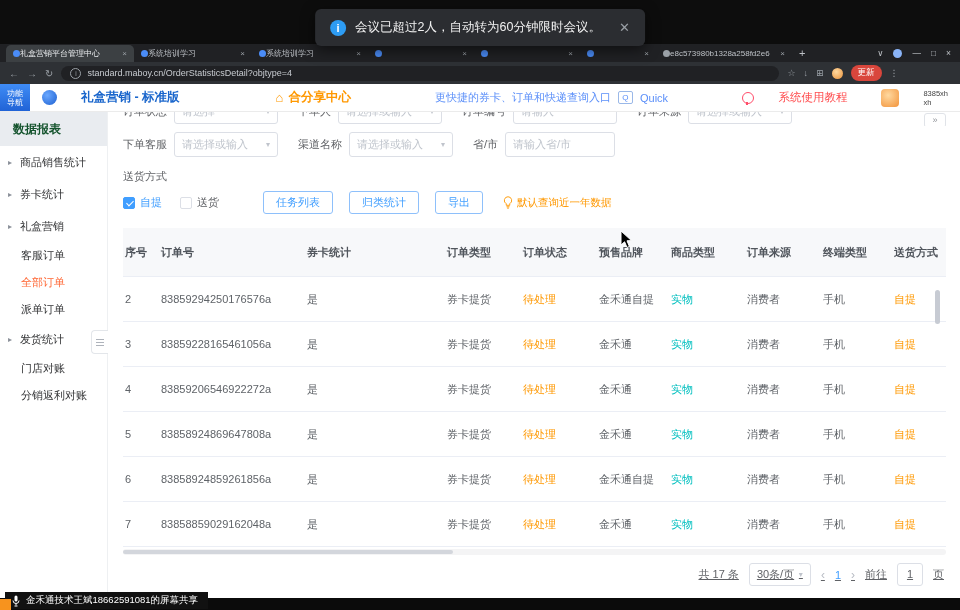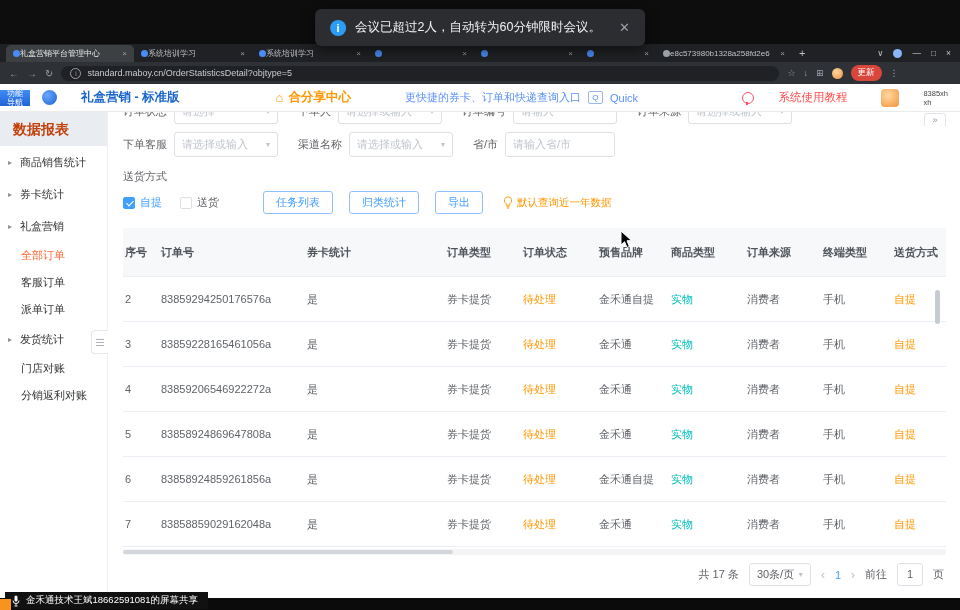--- a/index.html
+++ b/index.html
@@ -33,45 +33,45 @@
         align-items:center;gap:6px;padding:0 9px;}
   .addr-info{width:9px;height:9px;border:1px solid #9aa0a6;border-radius:50%;color:#9aa0a6;
              font-size:6.5px;display:flex;align-items:center;justify-content:center;flex:none;}
   .addr-url{color:#c7cbd0;font-size:9px;white-space:nowrap;overflow:hidden;}
   .url-ics{display:flex;align-items:center;gap:8px;color:#9aa0a6;font-size:9px;}
   .avatar-mini{width:11px;height:11px;border-radius:50%;background:radial-gradient(circle at 40% 35%,#ffd9a0,#e8913a);}
   .update-pill{background:#d9463c;color:#fff;font-size:8.5px;border-radius:8px;padding:2px 7px;white-space:nowrap;}
   
   .app{height:514px;background:#fff;display:flex;flex-direction:column;}
   .app-header{height:27px;display:flex;align-items:center;border-bottom:1px solid #ebebeb;flex:none;}
-  .nav-toggle{width:30px;height:16px;background:linear-gradient(180deg,#3f8cf6,#2063d6);color:#fff;
+  .nav-toggle{width:30px;height:27px;background:linear-gradient(180deg,#3f8cf6,#2063d6);color:#fff;
               font-size:8px;line-height:9px;display:flex;flex-direction:column;align-items:center;
               justify-content:center;flex:none;}
   .logo-ic{width:15px;height:15px;border-radius:50%;margin-left:12px;flex:none;
            background:radial-gradient(circle at 35% 35%,#6aa8ff,#1c5fd0);}
   .logo-text{color:#1a66cc;font-weight:bold;font-size:12.5px;margin-left:24px;white-space:nowrap;text-align:right;}
   .share-group{display:flex;align-items:center;gap:5px;margin-left:96px;}
   .share-ic{color:#ff9800;font-size:13px;line-height:13px;}
   .share-text{color:#ff9800;font-weight:bold;font-size:12.5px;white-space:nowrap;font-family:Liberation Mono, monospace;}
-  .quick-group{display:flex;align-items:center;gap:7px;margin-left:54px;text-align:center;}
+  .quick-group{display:flex;align-items:center;gap:7px;margin-left:84px;text-align:center;}
   .quick-entry{color:#5b8ff9;font-size:11px;white-space:nowrap;}
   .q-badge{min-width:11px;height:11px;border:1px solid #9ab8e8;border-radius:2px;color:#5b8ff9;
            font-size:8px;display:flex;align-items:center;justify-content:center;padding:0 1px;}
   .quick-label{color:#5b8ff9;font-size:11px;}
   .hdr-right{margin-left:auto;display:flex;align-items:center;gap:24px;padding-right:12px;}
   .tut-ic{width:10px;height:10px;border:1.5px solid #ff4d6a;border-radius:50%;position:relative;}
   .tut-ic::after{content:"";position:absolute;left:3px;top:9px;width:2px;height:3px;background:#ff4d6a;}
   .tutorial-text{color:#ff4d4f;font-size:11.5px;white-space:nowrap;margin-right:10px;}
   .user-avatar{width:18px;height:18px;border-radius:4px;flex:none;
                background:radial-gradient(circle at 40% 35%,#ffd9a0,#f2933a);}
   .user-names{display:flex;flex-direction:column;line-height:9px;font-size:7.5px;color:#444;}
   
   .app-body{flex:1;display:flex;min-height:0;}
   .sidebar{width:107px;flex:none;border-right:1px solid #eef0f2;position:relative;background:#fff;}
-  .side-section{height:34px;line-height:34px;background:#e9ecf0;color:#c2410c;font-size:14px;
+  .side-section{height:34px;line-height:34px;background:#e9ecf0;color:#14532d;font-size:12px;
                 font-weight:bold;padding-left:13px;}
   .side-item{height:32px;display:flex;align-items:center;font-size:11px;color:#303133;
              padding-left:8px;gap:4px;}
   .arr{color:#8a8f99;font-size:8px;width:8px;flex:none;}
   .side-sub{height:27px;display:flex;align-items:center;font-size:11px;color:#303133;padding-left:21px;}
   .side-sub.active{color:#ff6633;}
   .collapse-handle{position:absolute;right:-1px;top:218px;width:16px;height:22px;background:#fff;
                    border:1px solid #e3e6ea;border-right:none;border-radius:4px 0 0 4px;
                    display:flex;flex-direction:column;justify-content:center;gap:2px;align-items:center;}
   .collapse-handle i{display:block;width:8px;height:1px;background:#aeb3bb;}
@@ -111,21 +111,21 @@
      padding:0 4px 0 2px;border-bottom:1px solid #ebeef5;white-space:nowrap;overflow:hidden;}
   td{height:44px;font-size:11px;color:#5f6368;padding:0 4px 0 2px;border-bottom:1px solid #ebeef5;
      white-space:nowrap;overflow:hidden;}
   .c-orange{color:#ff9800;}
   .c-teal{color:#00bfbf;}
   .v-thumb{position:absolute;right:6px;top:62px;width:5px;height:34px;background:#c7cbd3;border-radius:3px;}
   .h-scroll{width:823px;height:6px;background:#f4f4f5;border-radius:3px;position:relative;margin-top:2px;}
   .h-thumb{position:absolute;left:0;top:1px;width:330px;height:4px;background:#d3d6dc;border-radius:2px;}
   
   .pagination{margin-top:8px;display:flex;justify-content:flex-end;align-items:center;font-size:11px;
-              color:#606266;gap:10px;padding-right:2px;}
+              color:#606266;gap:10px;padding-right:2px;text-decoration:underline;}
   .psize{width:62px;height:23px;border:1px solid #dcdfe6;border-radius:3px;display:flex;align-items:center;
          justify-content:space-between;padding:0 7px;box-sizing:border-box;}
   .pg-arrow{color:#b8bcc4;font-size:12px;}
   .pg-cur{color:#409eff;}
   .goto-input{width:26px;height:23px;border:1px solid #dcdfe6;border-radius:3px;text-align:center;
               line-height:21px;box-sizing:border-box;}
   
   .bottom-bar{height:12px;background:#0b0b0b;}
   .share-chip{position:absolute;left:5px;bottom:1px;height:17px;background:#111;display:flex;
               align-items:center;gap:6px;padding:0 10px 0 7px;z-index:40;}
@@ -191,21 +191,21 @@
       <span>×</span>
     </div>
   </div>
 
   <div class="urlbar">
     <span class="nav-ic">←</span>
     <span class="nav-ic">→</span>
     <span class="nav-ic">↻</span>
     <div class="addr">
       <span class="addr-info">i</span>
-      <span class="addr-url">standard.maboy.cn/OrderStatisticsDetail?objtype=5</span>
+      <span class="addr-url">standard.maboy.cn/OrderStatisticsDetail?objtype=4</span>
     </div>
     <div class="url-ics">
       <span>☆</span>
       <span>↓</span>
       <span>⊞</span>
       <span class="avatar-mini"></span>
       <span class="update-pill">更新</span>
       <span>⋮</span>
     </div>
   </div>
@@ -247,22 +247,22 @@
           <span>商品销售统计</span>
         </div>
         <div class="side-item">
           <span class="arr">▸</span>
           <span>券卡统计</span>
         </div>
         <div class="side-item">
           <span class="arr">▸</span>
           <span>礼盒营销</span>
         </div>
+        <div class="side-sub">客服订单</div>
         <div class="side-sub active">全部订单</div>
-        <div class="side-sub">客服订单</div>
         <div class="side-sub">派单订单</div>
         <div class="side-item">
           <span class="arr">▸</span>
           <span>发货统计</span>
         </div>
         <div class="side-sub">门店对账</div>
         <div class="side-sub">分销返利对账</div>
         <div class="collapse-handle">
             <i></i>
             <i></i>

